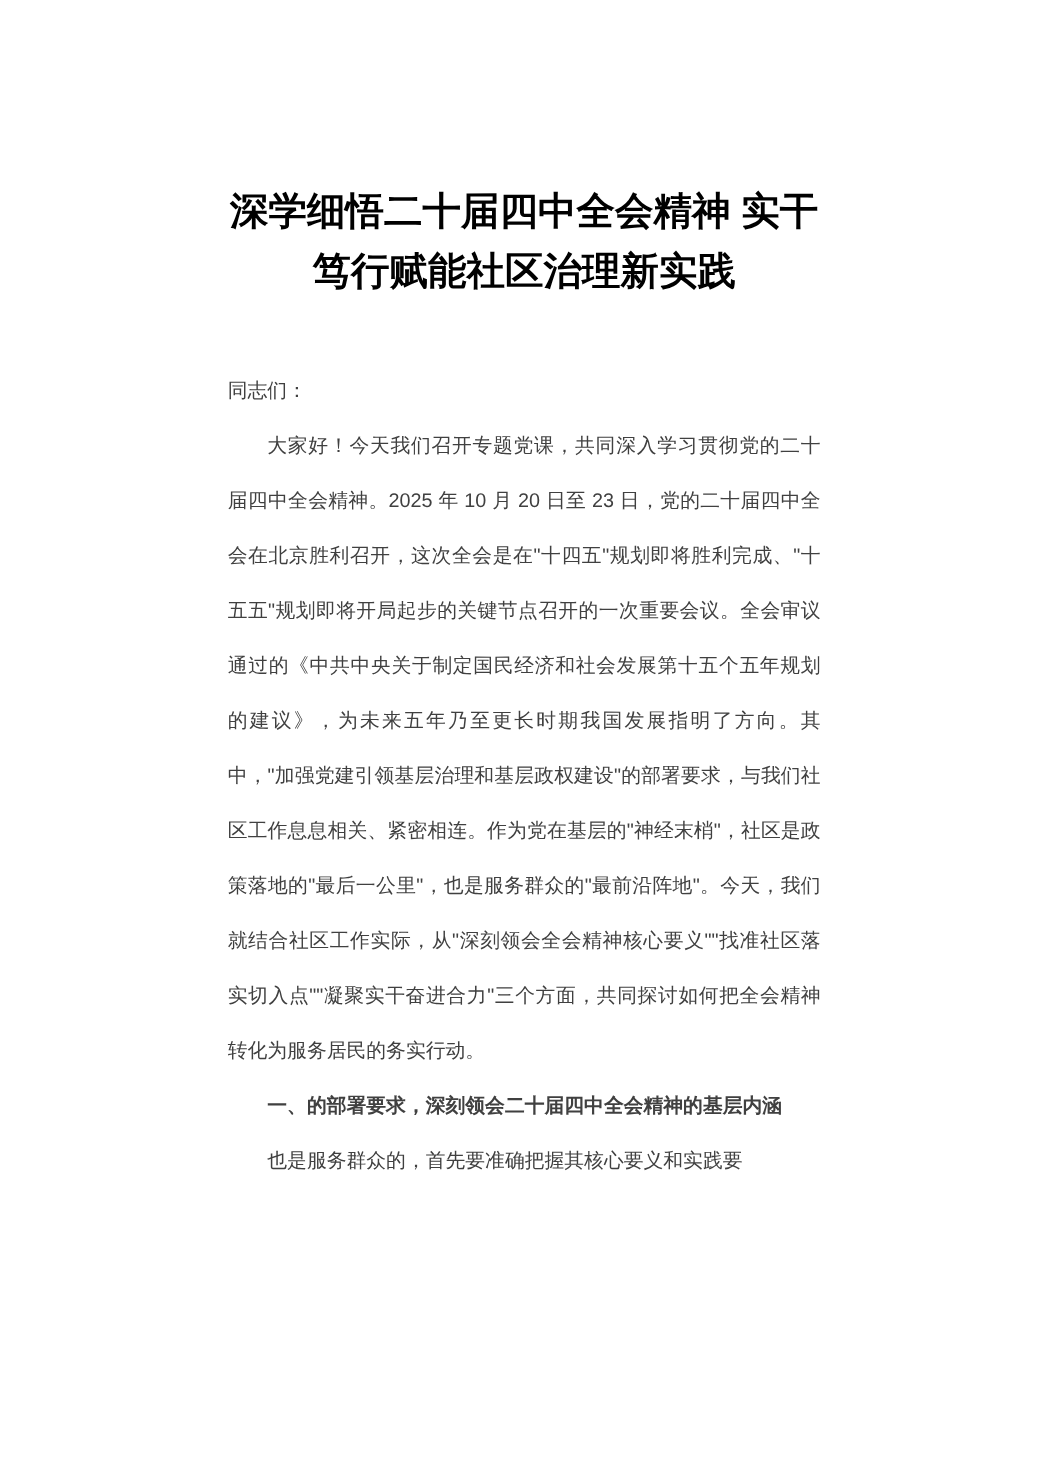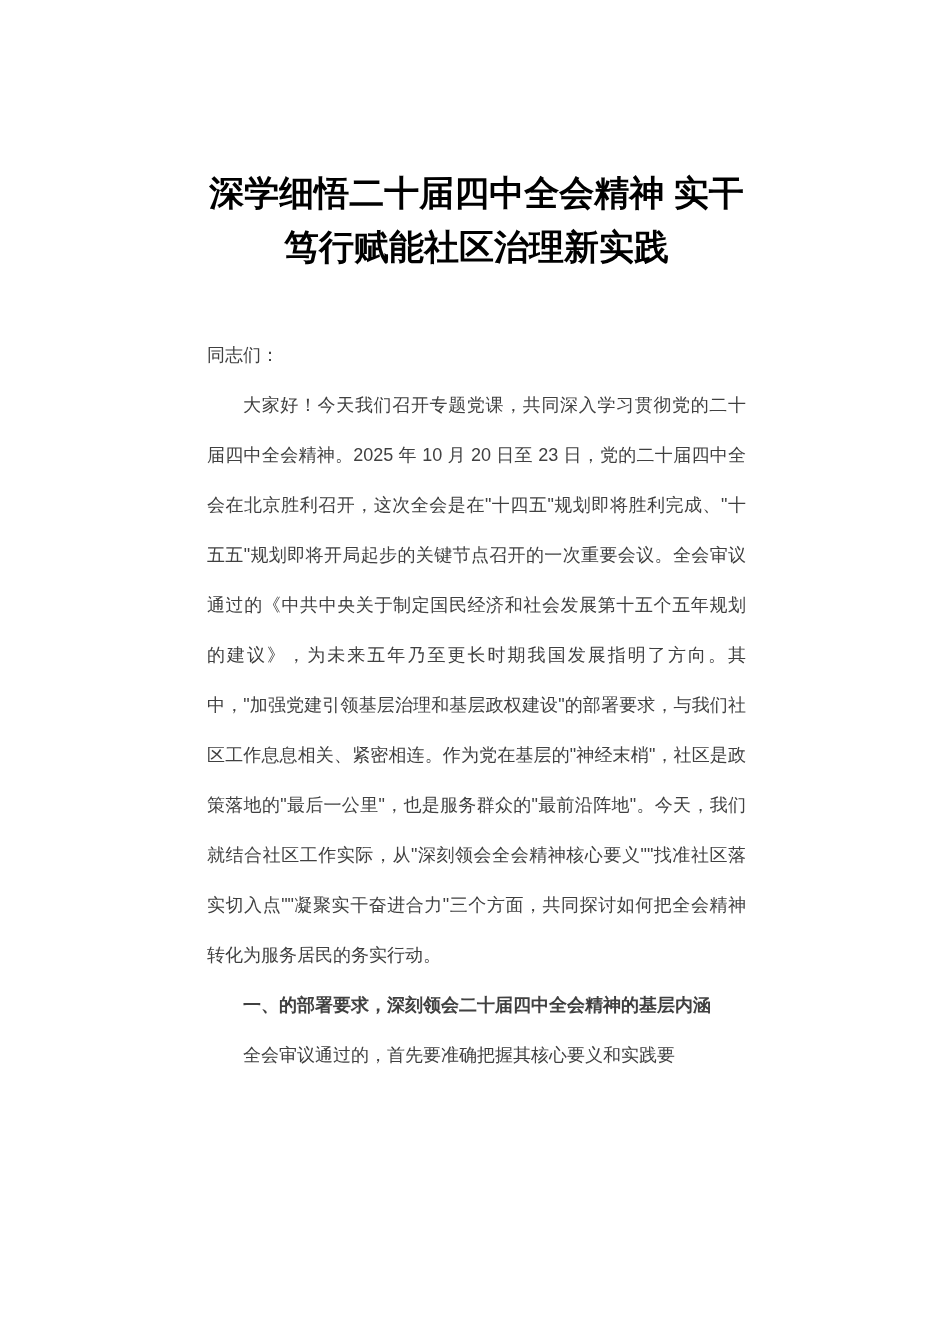--- a/index.html
+++ b/index.html
@@ -54,15 +54,15 @@
 <div class="page">
   <h1 class="doc-title">深学细悟二十届四中全会精神 实干笃行赋能社区治理新实践</h1>
 
   <div class="doc-body">
     <p class="salutation">同志们：</p>
 
     <p>大家好！今天我们召开专题党课，共同深入学习贯彻党的二十届四中全会精神。2025 年 10 月 20 日至 23 日，党的二十届四中全会在北京胜利召开，这次全会是在"十四五"规划即将胜利完成、"十五五"规划即将开局起步的关键节点召开的一次重要会议。全会审议通过的《中共中央关于制定国民经济和社会发展第十五个五年规划的建议》，为未来五年乃至更长时期我国发展指明了方向。其中，"加强党建引领基层治理和基层政权建设"的部署要求，与我们社区工作息息相关、紧密相连。作为党在基层的"神经末梢"，社区是政策落地的"最后一公里"，也是服务群众的"最前沿阵地"。今天，我们就结合社区工作实际，从"深刻领会全会精神核心要义""找准社区落实切入点""凝聚实干奋进合力"三个方面，共同探讨如何把全会精神转化为服务居民的务实行动。</p>
 
     <p class="heading">一、的部署要求，深刻领会二十届四中全会精神的基层内涵</p>
 
-    <p>全会审议通过的，首先要准确把握其核心要义和实践要</p>
+    <p>也是服务群众的，首先要准确把握其核心要义和实践要</p>
   </div>
 </div>
 
 </body></html>

